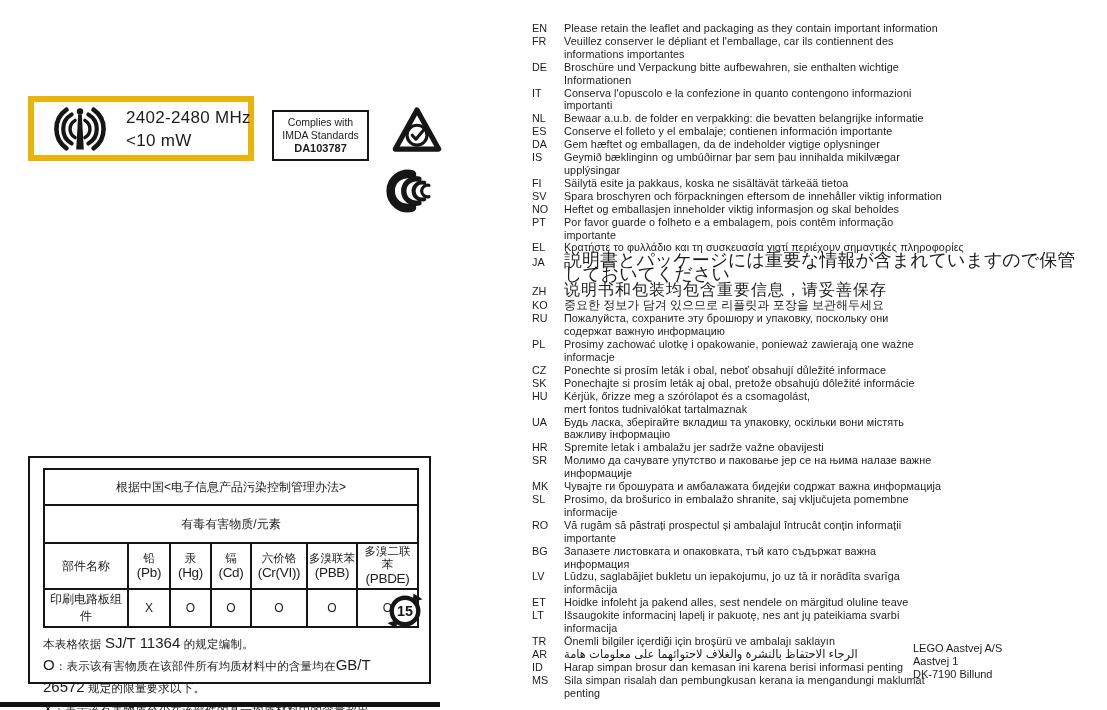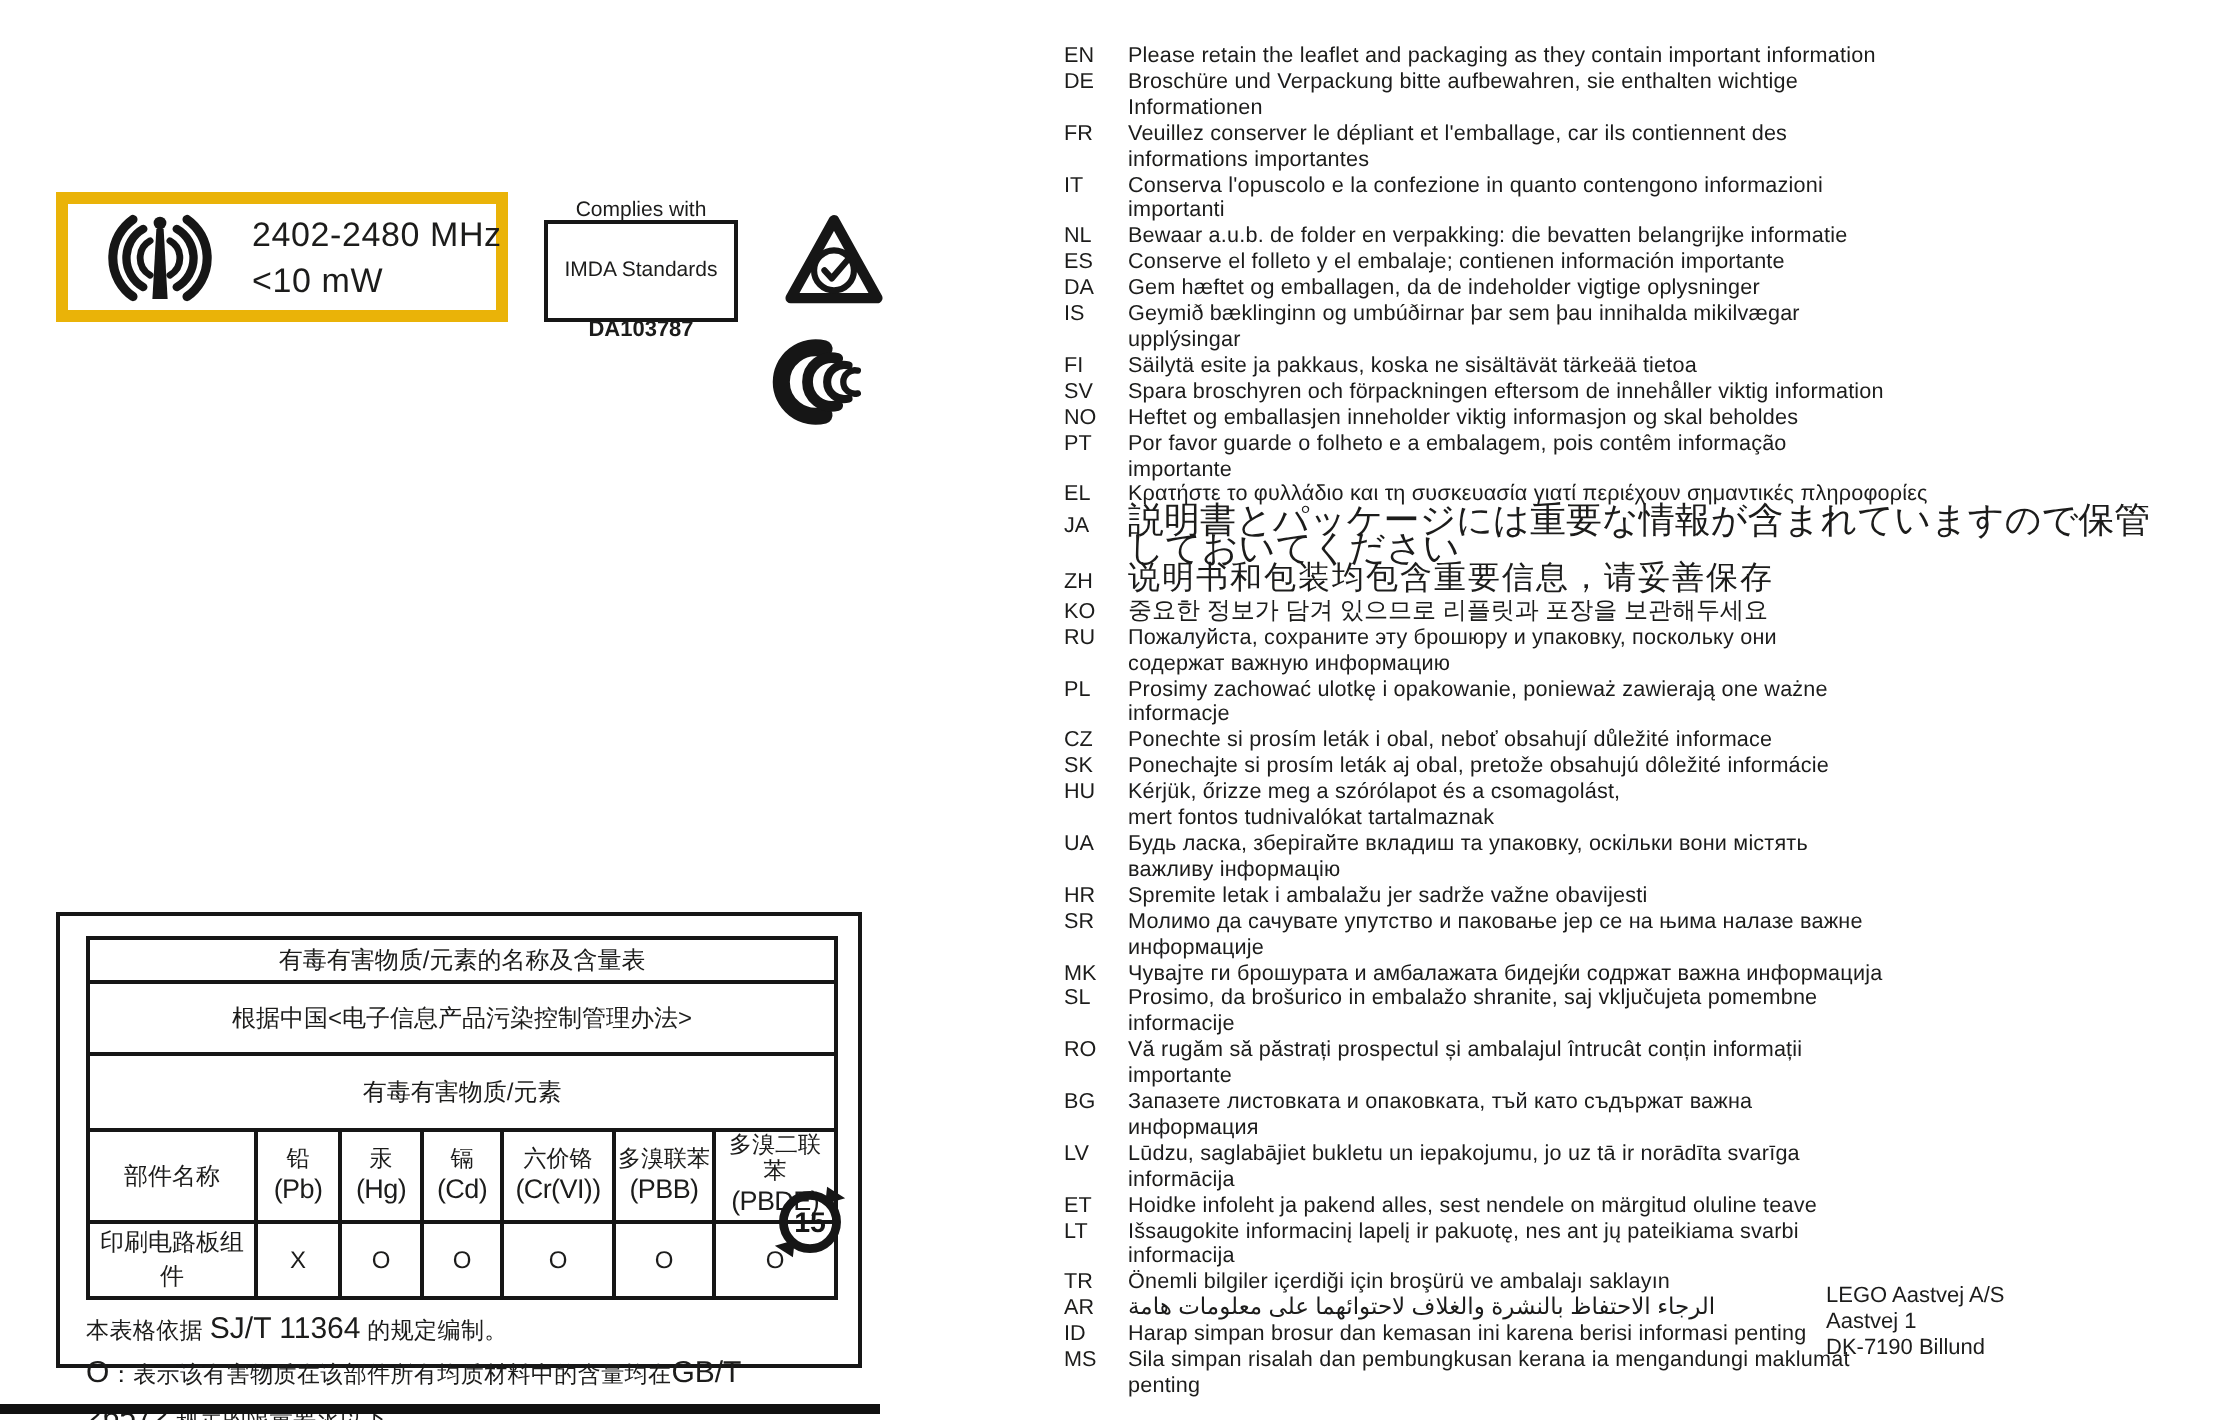--- a/index.html
+++ b/index.html
@@ -24,21 +24,21 @@
     display: flex; align-items: center;
   }
   .freq-box svg { margin-left: 8px; flex: 0 0 auto; }
   .freq-text { margin-left: 8px; font-size: 17px; line-height: 23px; letter-spacing: .3px; white-space: nowrap; }
 
   .imda-box {
     position: absolute; left: 272px; top: 110px;
     width: 97px; height: 51px;
     border: 2px solid #161616;
     display: flex; flex-direction: column; align-items: center; justify-content: center;
-    font-size: 10.5px; line-height: 13px; text-align: center; gap: 17px;
+    font-size: 10.5px; line-height: 13px; text-align: center;
   }
   .imda-box .bold { font-weight: bold; font-size: 11px; }
 
   .rcm-mark { position: absolute; left: 391px; top: 105px; }
   .ncc-mark { position: absolute; left: 386px; top: 166px; }
 
   
   .rohs-box {
     position: absolute; left: 28px; top: 456px;
     width: 403px; height: 228px;
@@ -161,23 +161,20 @@
         <col style="width:84px">
           <col style="width:42px">
           <col style="width:41px">
         <col style="width:40px">
           <col style="width:56px">
           <col style="width:50px">
           <col style="width:61px">
       </colgroup>
       <tbody>
         <tr>
-            <td class="t-title" colspan="7">有毒有害物质/元素的名称及含量表</td>
-          </tr>
-        <tr>
             <td class="t-sub" colspan="7">根据中国&lt;电子信息产品污染控制管理办法&gt;</td>
           </tr>
         <tr>
             <td class="t-sec" colspan="7">有毒有害物质/元素</td>
           </tr>
         <tr class="hdr-row">
           <td class="t-part">部件名称</td>
         <td>
               <div class="s-name">铅</div>
               <div class="s-symbol">(Pb)</div>
@@ -231,28 +228,28 @@
   </div>
 
   <div class="bottom-bar"></div>
 
   <div class="language-list">
       <div class="lang-row">
         <span class="lang-code">EN</span>
         <span class="lang-text">Please retain the leaflet and packaging as they contain important information</span>
       </div>
       <div class="lang-row">
+        <span class="lang-code">FR</span>
+        <span class="lang-text">Veuillez conserver le dépliant et l'emballage, car ils contiennent des
+informations importantes</span>
+      </div>
+      <div class="lang-row">
         <span class="lang-code">DE</span>
         <span class="lang-text">Broschüre und Verpackung bitte aufbewahren, sie enthalten wichtige
 Informationen</span>
-      </div>
-      <div class="lang-row">
-        <span class="lang-code">FR</span>
-        <span class="lang-text">Veuillez conserver le dépliant et l'emballage, car ils contiennent des
-informations importantes</span>
       </div>
       <div class="lang-row">
         <span class="lang-code">IT</span>
         <span class="lang-text">Conserva l'opuscolo e la confezione in quanto contengono informazioni
 importanti</span>
       </div>
       <div class="lang-row">
         <span class="lang-code">NL</span>
         <span class="lang-text">Bewaar a.u.b. de folder en verpakking: die bevatten belangrijke informatie</span>
       </div>

